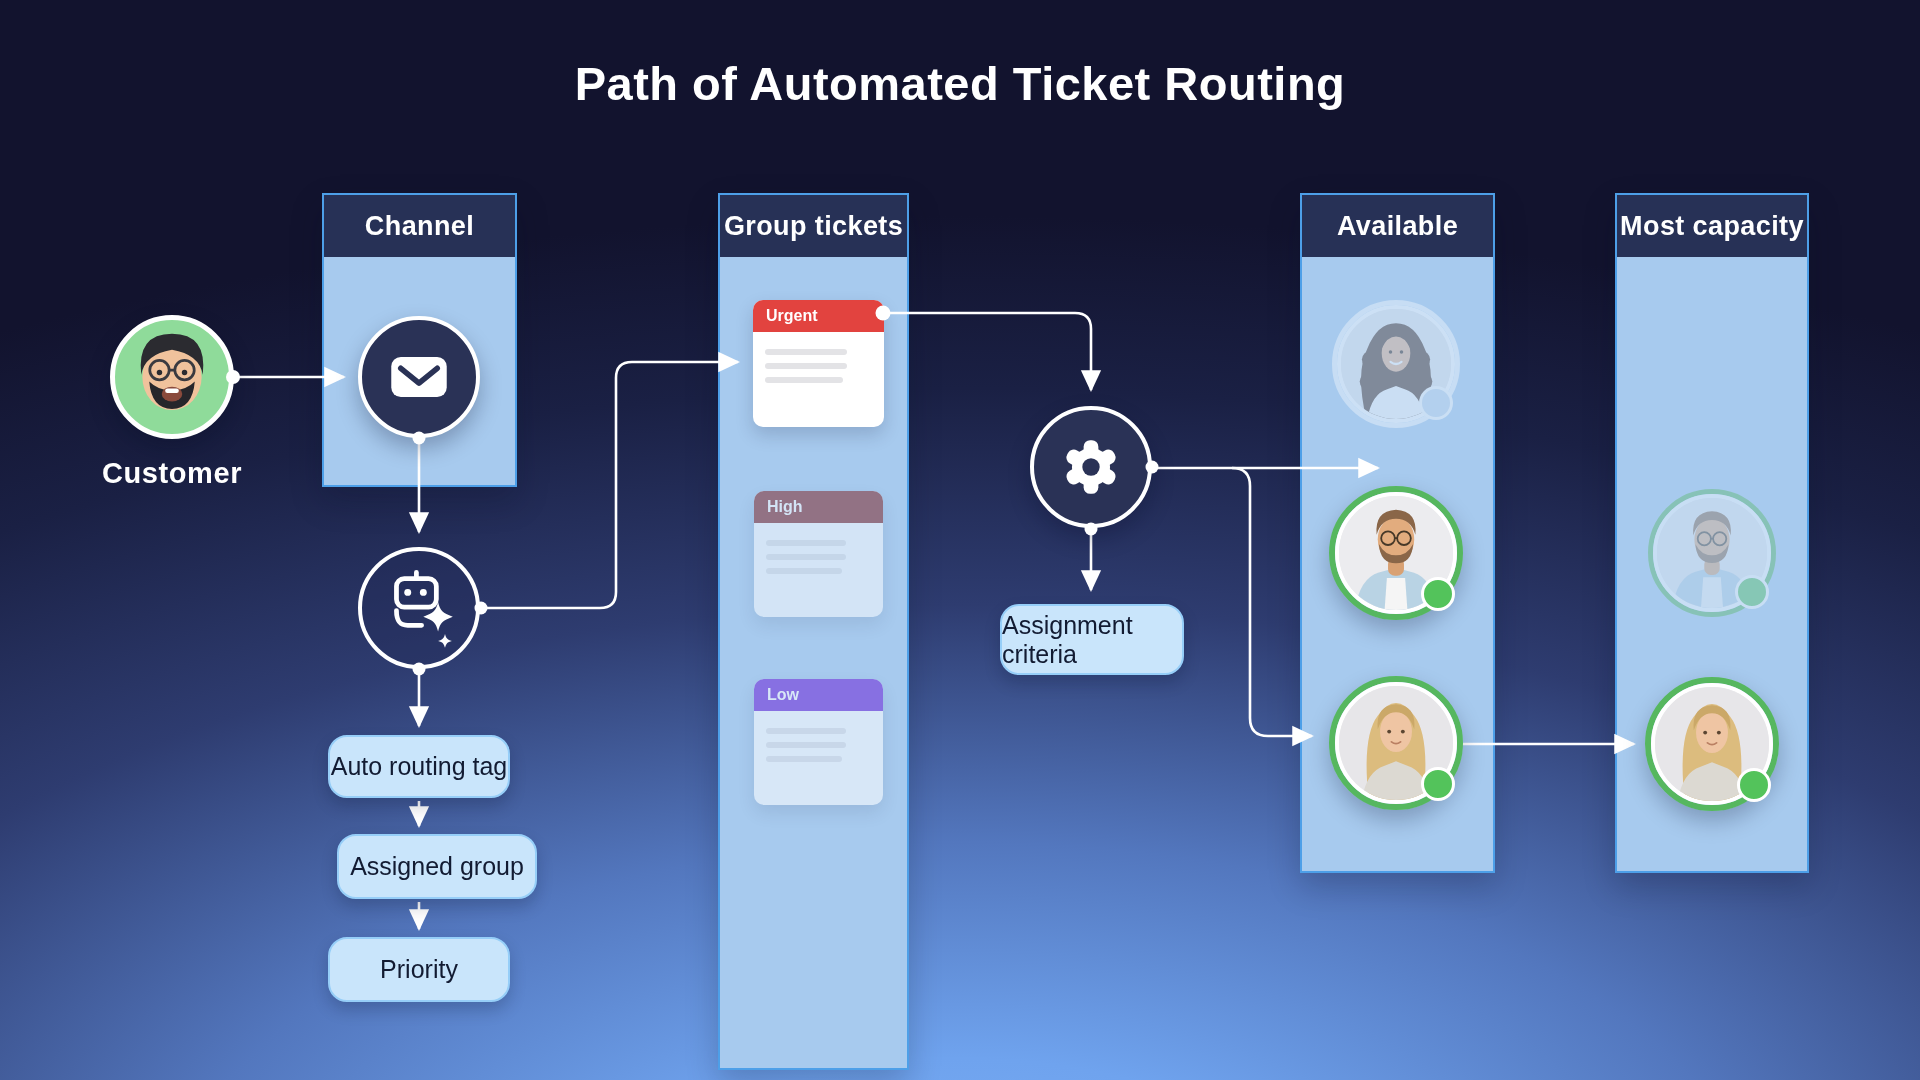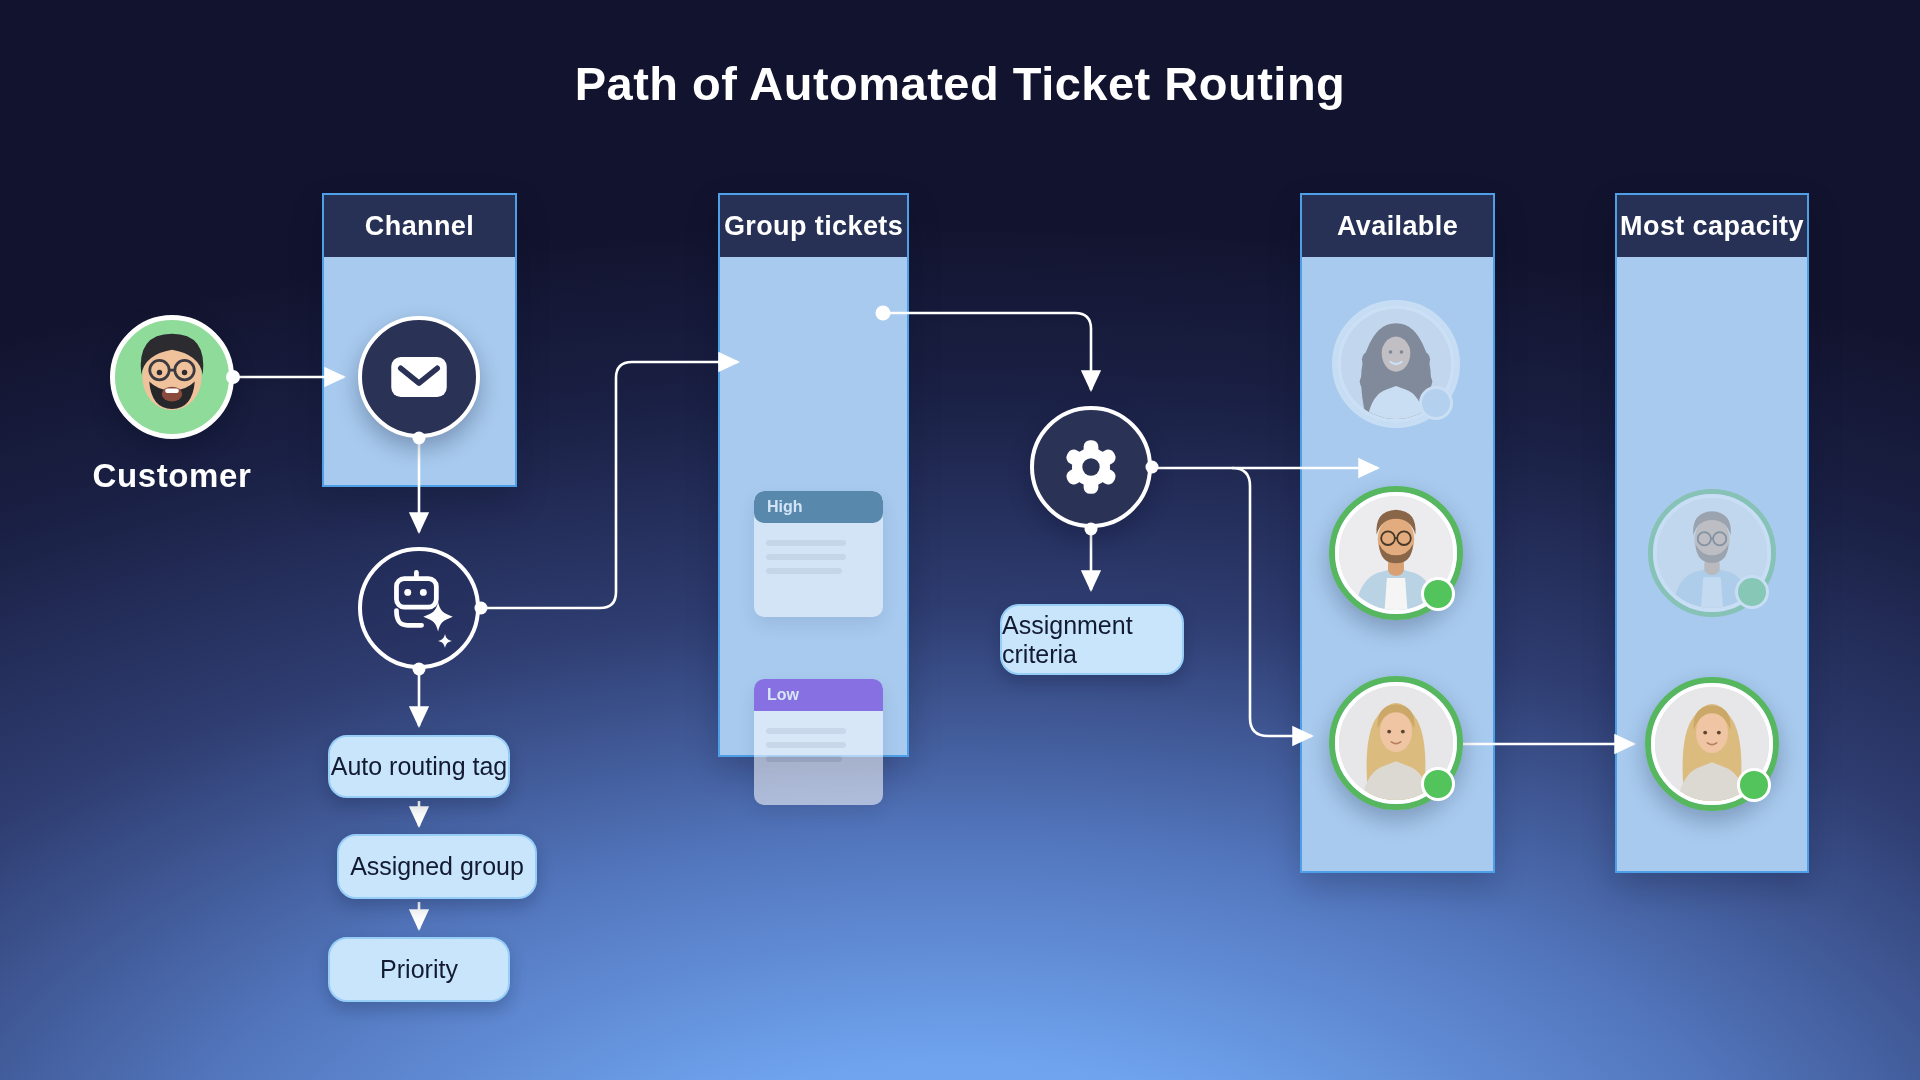--- a/index.html
+++ b/index.html
@@ -22,38 +22,38 @@
   .column {
     position: absolute; border: 2px solid #4D9FE8; background: #A7CAEE;
     box-shadow: 0 14px 30px rgba(8,12,38,0.22);
   }
   .column .col-header {
     width: 100%; height: 62px; background: #273156;
     display: flex; align-items: center; justify-content: center;
     color: #FFFFFF; font-size: 27px; font-weight: 600; letter-spacing: 0.4px;
   }
   .col-channel { left: 322px; top: 193px; width: 195px; height: 294px; }
-  .col-group   { left: 718px; top: 193px; width: 191px; height: 564px; }
+  .col-group   { left: 718px; top: 193px; width: 191px; height: 877px; }
   .col-avail   { left: 1300px; top: 193px; width: 195px; height: 680px; }
   .col-most    { left: 1615px; top: 193px; width: 194px; height: 680px; }
   
   .ticket {
     position: absolute; background: #FFFFFF; border-radius: 10px;
     overflow: hidden; box-shadow: 0 8px 18px rgba(20,30,60,0.18);
   }
   .ticket .t-head {
     height: 32px; display: flex; align-items: center;
     padding-left: 13px; color: #FFFFFF; font-size: 16px; font-weight: 600;
   }
   .ticket .t-body { padding: 17px 12px 0 12px; }
   .skl { height: 6px; border-radius: 3px; background: #E3E3E6; margin-bottom: 8px; }
   .t-urgent { left: 33px; top: 105px; width: 131px; height: 127px; }
   .t-urgent .t-head { background: #E2433F; }
   .t-high { left: 34px; top: 296px; width: 129px; height: 126px; opacity: 0.5; }
-  .t-high .t-head { background: #0c4a6e; border-radius: 10px; }
+  .t-high .t-head { background: #7f1d1d; }
   .t-low { left: 34px; top: 484px; width: 129px; height: 126px; opacity: 0.55; }
   .t-low .t-head { background: #6d28d9; }
   
   .node {
     position: absolute; width: 122px; height: 122px; border-radius: 50%;
     border: 4px solid #FFFFFF; background: #2A3256;
     display: flex; align-items: center; justify-content: center;
     box-shadow: 0 10px 22px rgba(8,12,38,0.28);
   }
   .node-mail { left: 358px; top: 316px; }
@@ -73,21 +73,21 @@
   .fb-criteria { left: 1000px; top: 604px; width: 184px; height: 71px; }
   
   .customer-avatar {
     position: absolute; left: 110px; top: 315px; width: 124px; height: 124px;
     border-radius: 50%; border: 5px solid #FFFFFF; background: #8FDB9A;
     overflow: hidden; box-shadow: 0 10px 22px rgba(8,12,38,0.3);
   }
   .customer-avatar svg { width: 100%; height: 100%; }
   .customer-label {
     position: absolute; left: 72px; top: 457px; width: 200px; text-align: center;
-    color: #FFFFFF; font-size: 33px; font-weight: 600; letter-spacing: 0.6px;
+    color: #FFFFFF; font-size: 29px; font-weight: 600; letter-spacing: 0.6px;
   }
   
   .person { position: absolute; border-radius: 50%; }
   .person .photo {
     width: 100%; height: 100%; border-radius: 50%; overflow: hidden;
     border: 4px solid #FFFFFF; background: #EAEAEC;
   }
   .person .photo svg { width: 100%; height: 100%; display: block; }
   .person.active { width: 134px; height: 134px; border: 6px solid #56B75F;
     box-shadow: 0 10px 22px rgba(8,12,38,0.25); }
@@ -161,20 +161,30 @@
   <div class="column col-channel">
     <div class="col-header">
       <span>Channel</span>
     </div>
   </div>
 
   <div class="column col-group">
     <div class="col-header">
       <span>Group tickets</span>
     </div>
+    <div class="ticket t-urgent">
+      <div class="t-head">
+        <span>Urgent</span>
+      </div>
+      <div class="t-body">
+        <div class="skl" style="width:82px"></div>
+        <div class="skl" style="width:82px"></div>
+        <div class="skl" style="width:78px"></div>
+      </div>
+    </div>
     <div class="ticket t-high">
       <div class="t-head">
         <span>High</span>
       </div>
       <div class="t-body">
         <div class="skl" style="width:80px"></div>
         <div class="skl" style="width:80px"></div>
         <div class="skl" style="width:76px"></div>
       </div>
     </div>

